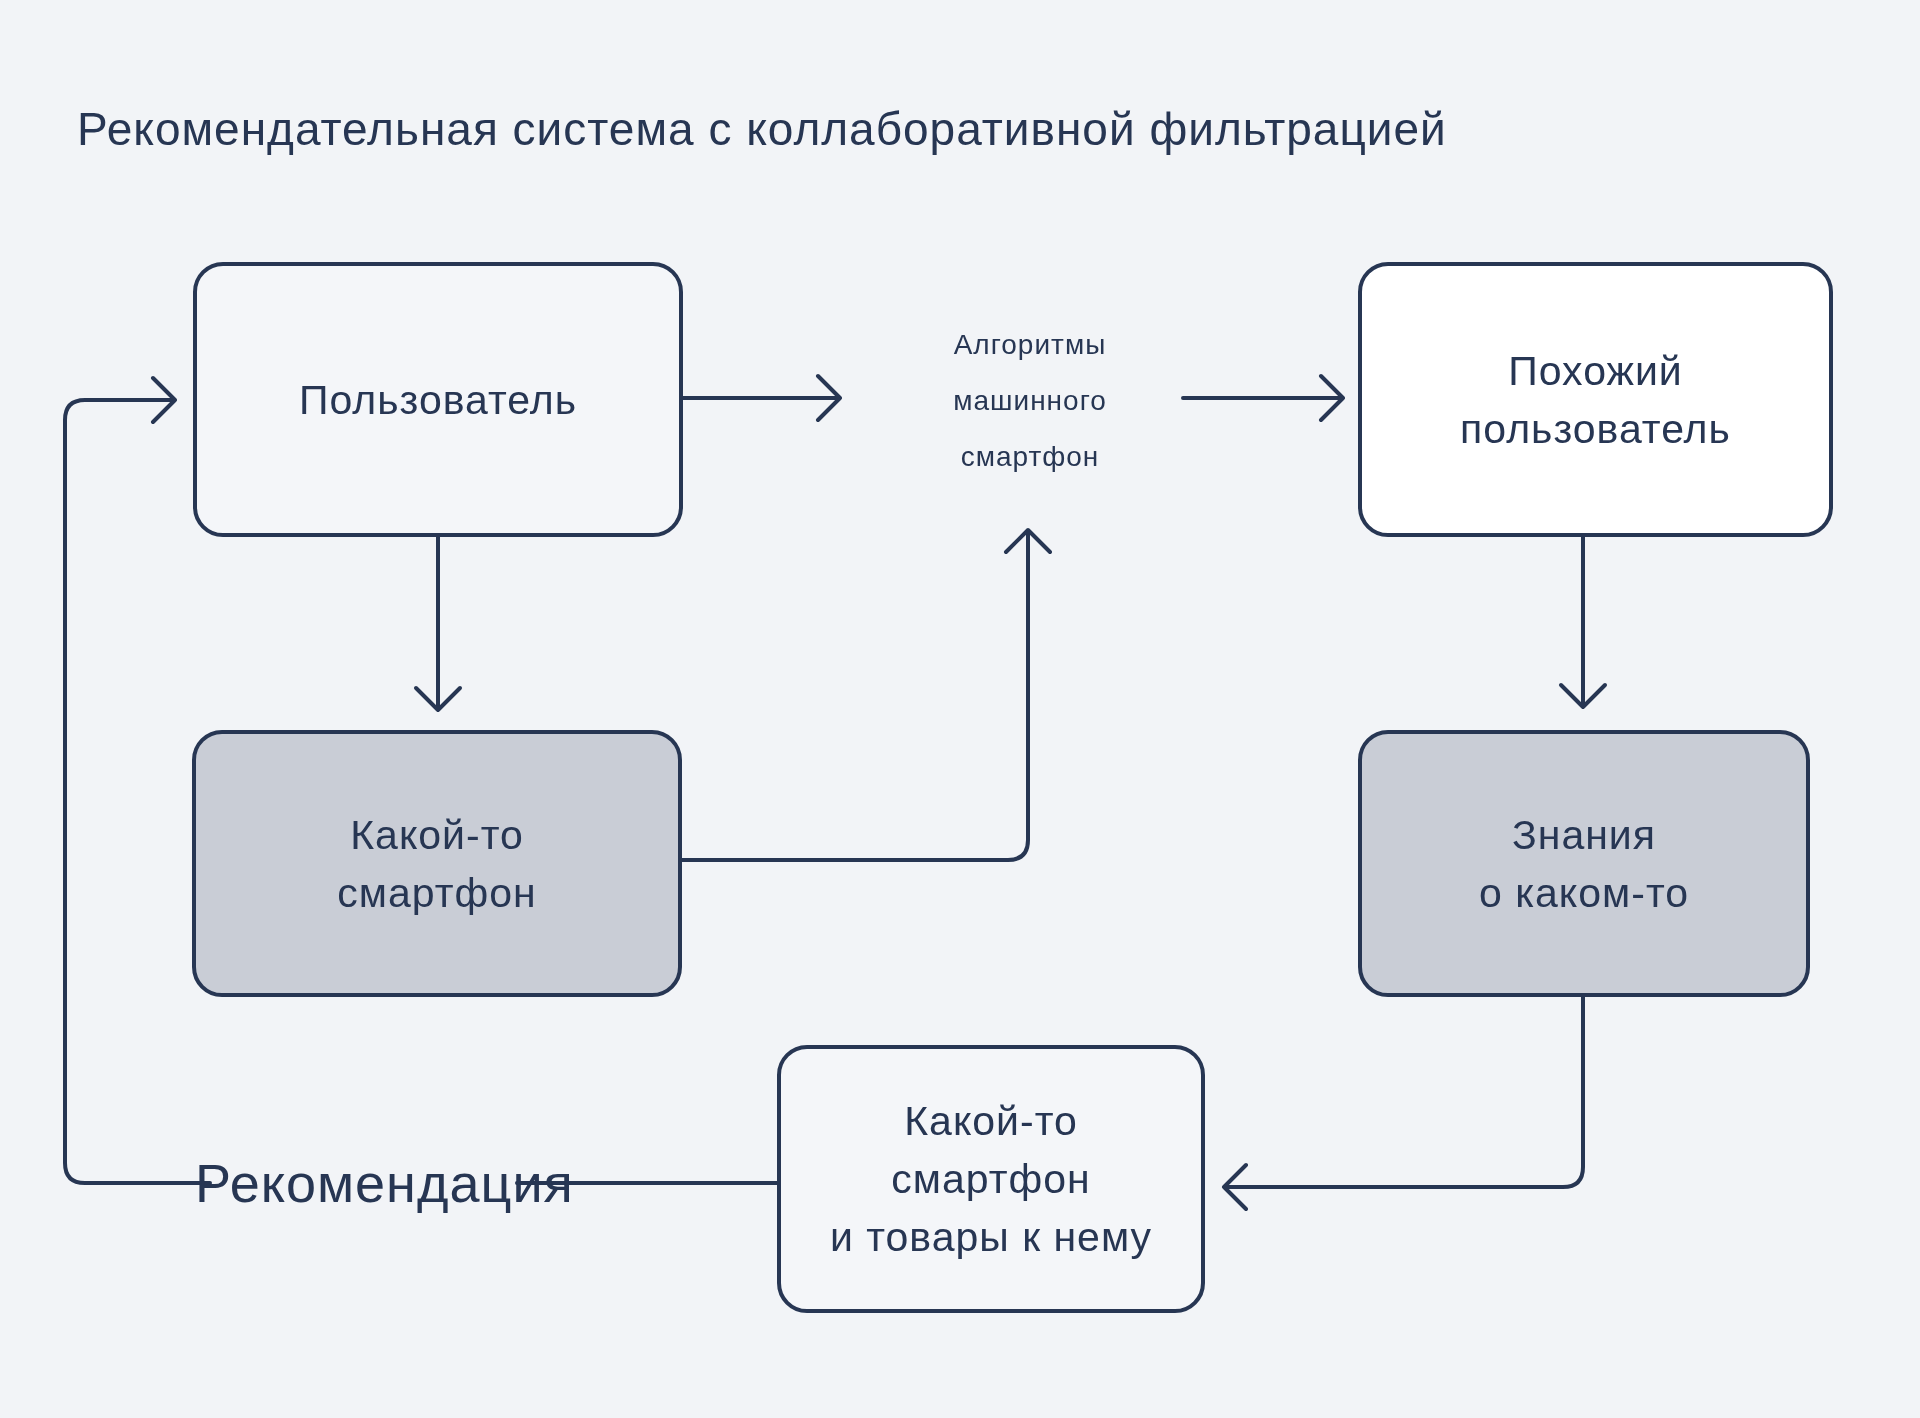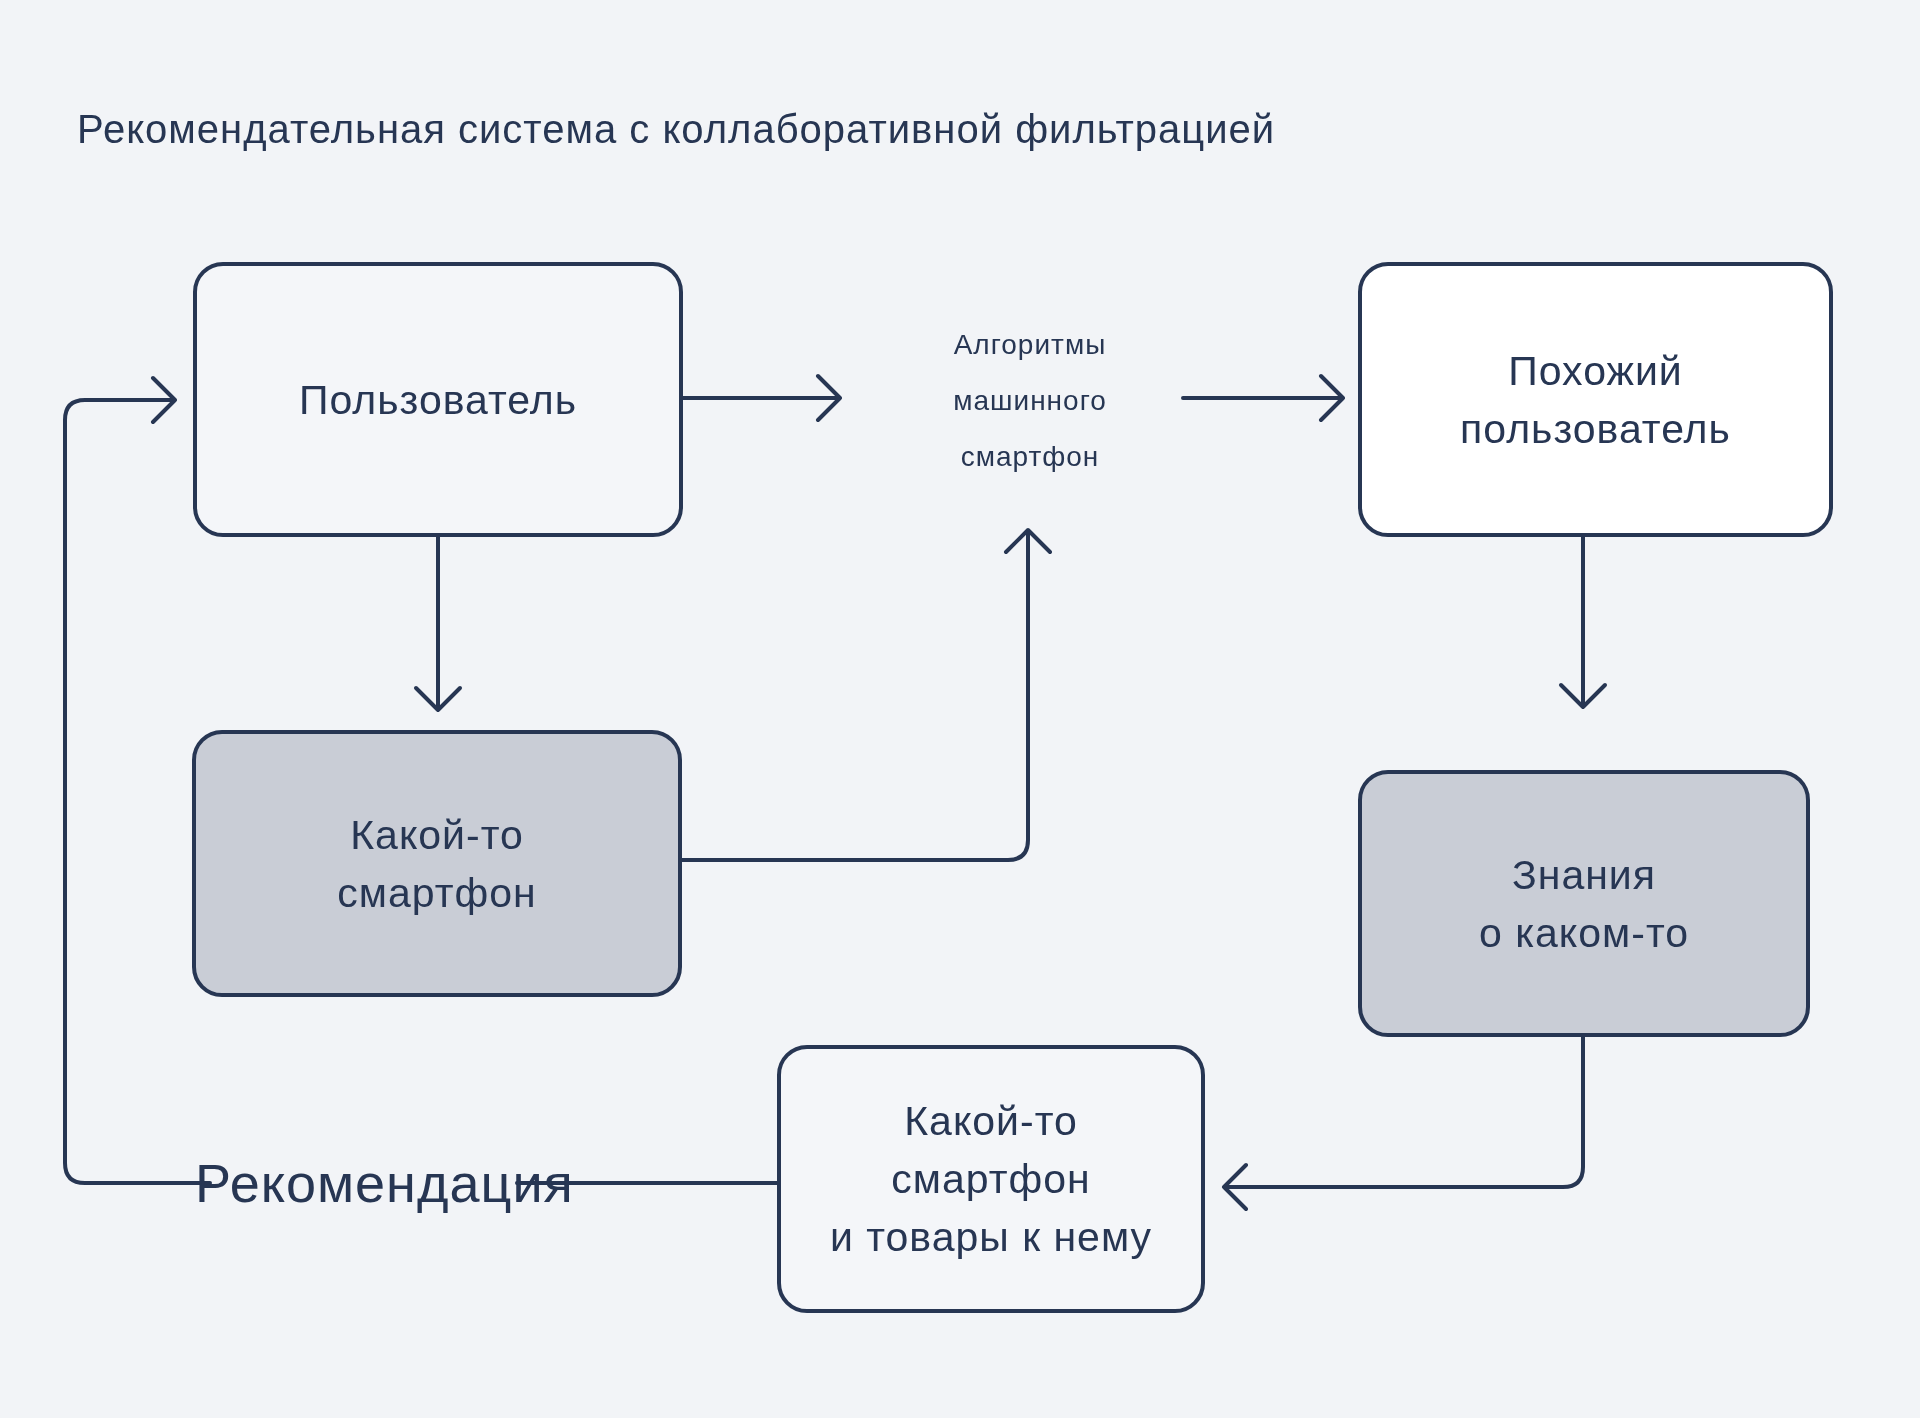--- a/index.html
+++ b/index.html
@@ -9,34 +9,34 @@
     --fill-white:#ffffff;
     --fill-gray:#c9cdd6;
   }
   html,body{margin:0;padding:0;background:var(--bg);}
   .canvas{
     position:relative;width:1920px;height:1418px;background:var(--bg);
     font-family:"Liberation Sans",sans-serif;color:var(--ink);overflow:hidden;
   }
   .title{
     position:absolute;left:77px;top:104px;margin:0;
-    font-size:40px;line-height:50px;font-weight:400;letter-spacing:1px;color:var(--ink);
+    font-size:46px;line-height:50px;font-weight:400;letter-spacing:1px;color:var(--ink);
   }
   .connectors{position:absolute;left:0;top:0;width:1920px;height:1418px;pointer-events:none;}
   .node{
     position:absolute;box-sizing:border-box;
     border:4px solid var(--ink);border-radius:30px;
     display:flex;flex-direction:column;align-items:center;justify-content:center;
     text-align:center;font-size:41px;line-height:58px;letter-spacing:1px;
   }
   .node span{display:block;}
   .node-user{left:193px;top:262px;width:490px;height:275px;background:var(--fill-light);}
   .node-similar-user{left:1358px;top:262px;width:475px;height:275px;background:var(--fill-white);}
   .node-some-smartphone{left:192px;top:730px;width:490px;height:267px;background:var(--fill-gray);}
-  .node-knowledge{left:1358px;top:770px;width:452px;height:267px;background:var(--fill-gray);}
+  .node-knowledge{left:1358px;top:730px;width:452px;height:267px;background:var(--fill-gray);}
   .node-recommendation-output{left:777px;top:1045px;width:428px;height:268px;background:var(--fill-light);}
   .ml-label{
     position:absolute;left:860px;top:317px;width:340px;
     text-align:center;font-size:28px;line-height:56px;letter-spacing:1px;
   }
   .ml-label span{display:block;}
   .edge-label{
     position:absolute;left:195px;top:1160px;width:340px;
     text-align:center;font-size:54px;line-height:46px;letter-spacing:1px;
   }

